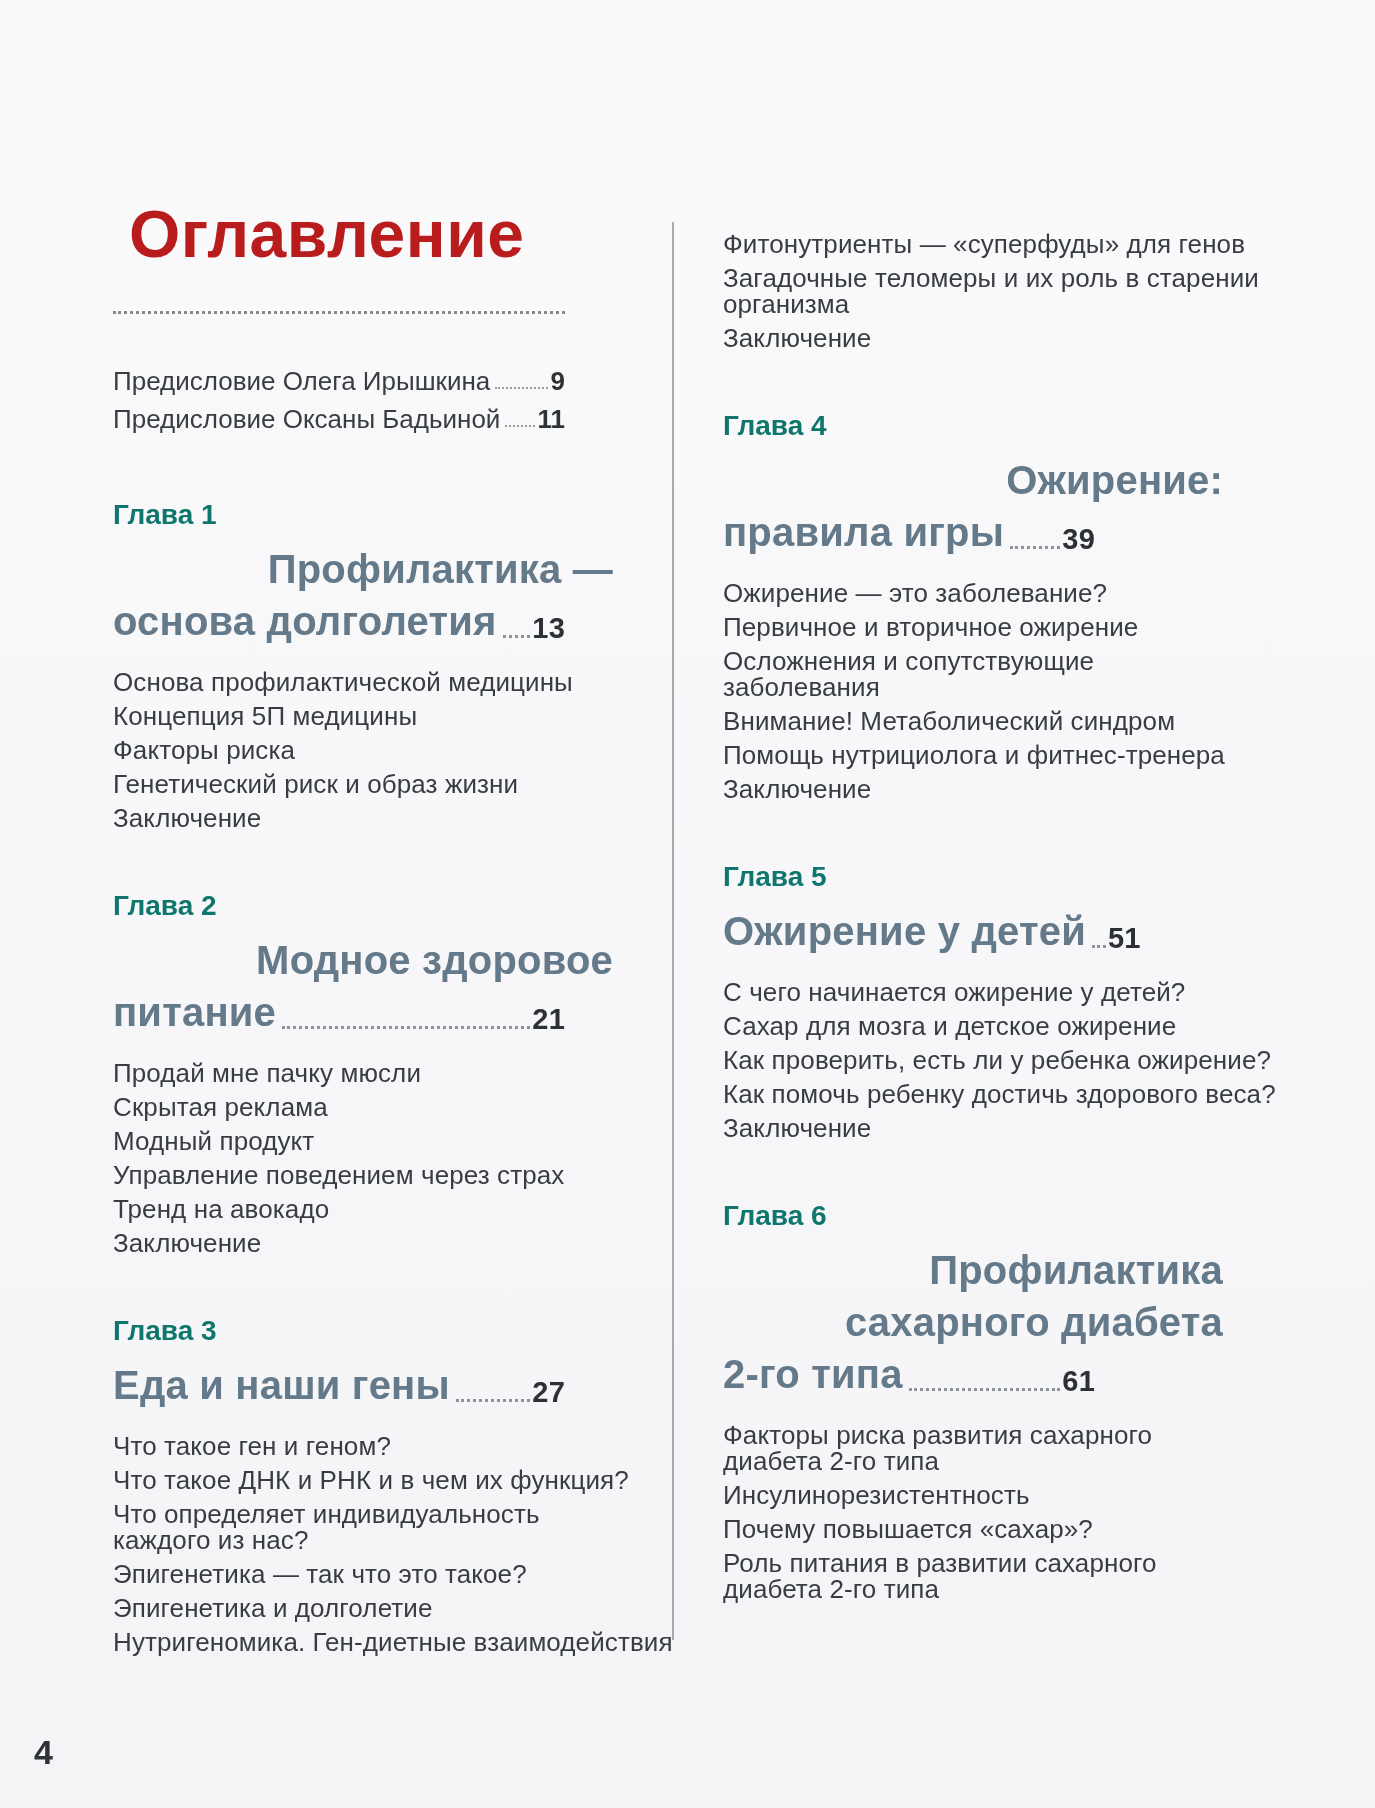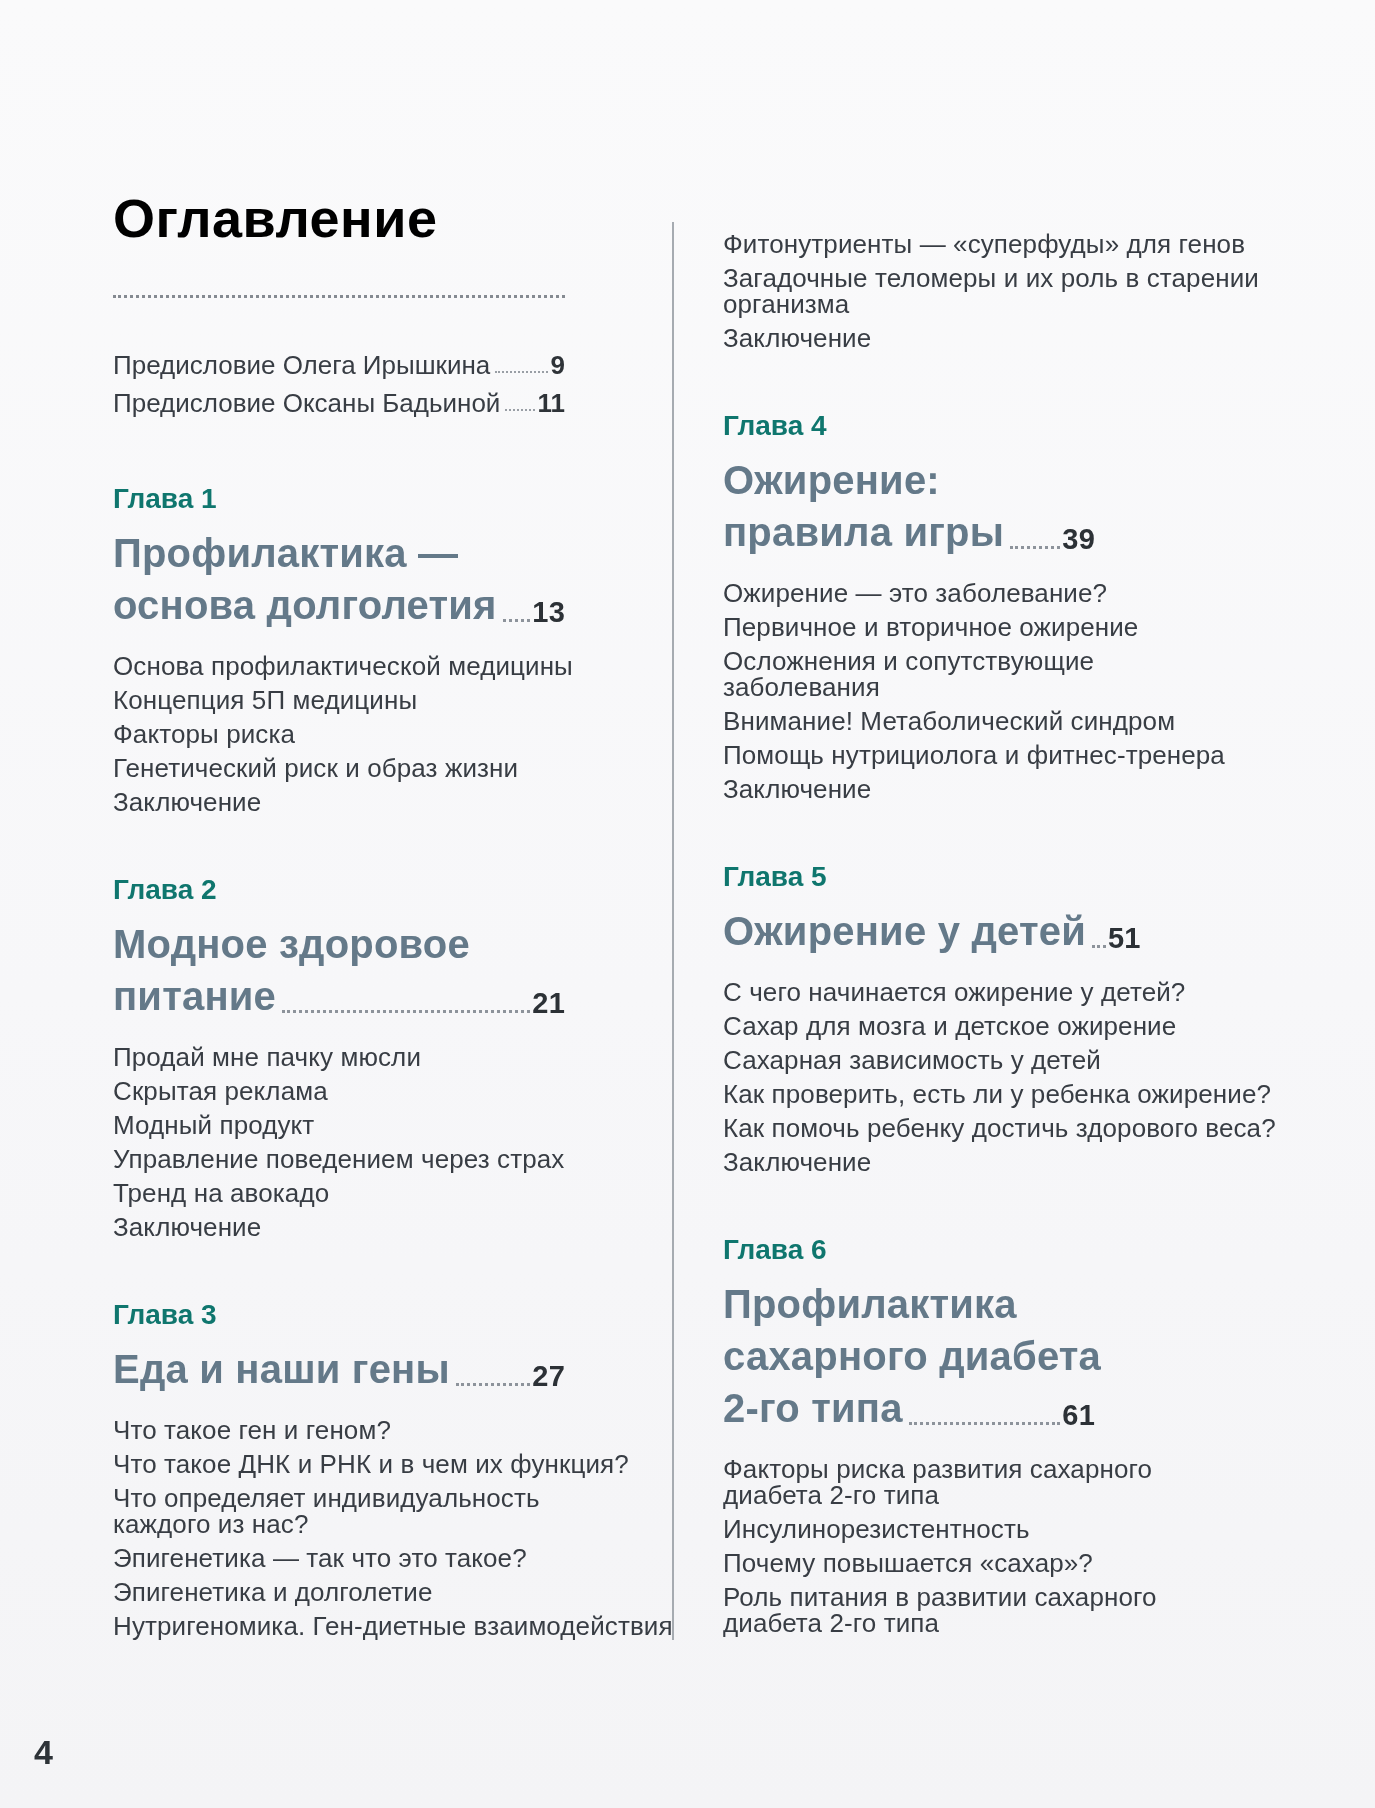--- a/index.html
+++ b/index.html
@@ -9,37 +9,37 @@
     font-family:"Liberation Sans","DejaVu Sans",sans-serif;
     color:#383d44;
     -webkit-font-smoothing:antialiased;
   }
   .col{position:absolute;}
   .col-left{left:113px;top:188px;width:500px;}
   .col-right{left:723px;top:231px;width:500px;}
   .divider{position:absolute;left:672px;top:222px;width:2px;height:1418px;background:#a6abb1;}
 
   .toc-title{
-    margin:0;font-size:54px;line-height:60px;font-weight:700;
-    color:#000000;letter-spacing:.5px;
+    margin:16px;font-size:66px;line-height:60px;font-weight:700;
+    color:#b91c1c;letter-spacing:.5px;
   }
   .dotted-rule{
     width:452px;height:0;border-top:3px dotted #858a91;
     margin-top:47px;
   }
   .preface{margin-top:42px;width:452px;}
   .p-row{display:flex;align-items:flex-end;height:38px;font-size:26px;line-height:26px;color:#383d44;}
   .p-row .t{white-space:nowrap;flex-shrink:0;}
   .p-row .leader{flex:1;min-width:14px;border-bottom:2.5px dotted #999ea5;margin:0 3px 5px 5px;}
   .p-row .pg{font-weight:600;color:#2e3338;flex-shrink:0;}
 
   .chapter{margin-top:60px;}
   .chapter.first-left{margin-top:68px;}
   .ch-label{font-size:28px;line-height:30px;font-weight:600;color:#0f766e;margin:0 0 13px;}
-  .ch-title{margin:0 0 22px;font-size:40px;line-height:52px;font-weight:700;color:#647989;letter-spacing:.2px;}
+  .ch-title{margin:0 0 22px;font-size:40px;line-height:52px;font-weight:700;color:#647989;letter-spacing:.2px;text-align:right;}
   .ch-line{display:block;white-space:nowrap;}
   .ch-row{display:flex;align-items:flex-end;}
   .col-left .ch-row{width:452px;}
   .col-right .ch-row{width:372px;}
   .ch-row .t{white-space:nowrap;flex-shrink:0;}
   .ch-row .leader{flex:1;min-width:14px;border-bottom:3.5px dotted #8d939b;margin:0 2px 9px 6px;}
   .ch-row .pg{font-size:29px;line-height:34px;font-weight:700;color:#2c3136;flex-shrink:0;margin-bottom:2px;}
 
   ul.items{list-style:none;margin:0;padding:0;}
   ul.items li{
@@ -161,21 +161,20 @@
         <h2 class="ch-title">
           <span class="ch-row">
             <span class="t">Ожирение у детей</span>
             <span class="leader"></span>
             <span class="pg">51</span>
           </span>
         </h2>
         <ul class="items">
           <li>С чего начинается ожирение у детей?</li>
           <li>Сахар для мозга и детское ожирение</li>
-          <li>Сахарная зависимость у детей</li>
           <li>Как проверить, есть ли у ребенка ожирение?</li>
           <li>Как помочь ребенку достичь здорового веса?</li>
           <li>Заключение</li>
         </ul>
       </div>
       <div class="chapter">
         <div class="ch-label">Глава 6</div>
         <h2 class="ch-title">
           <span class="ch-line">Профилактика</span>
           <span class="ch-line">сахарного диабета</span>

